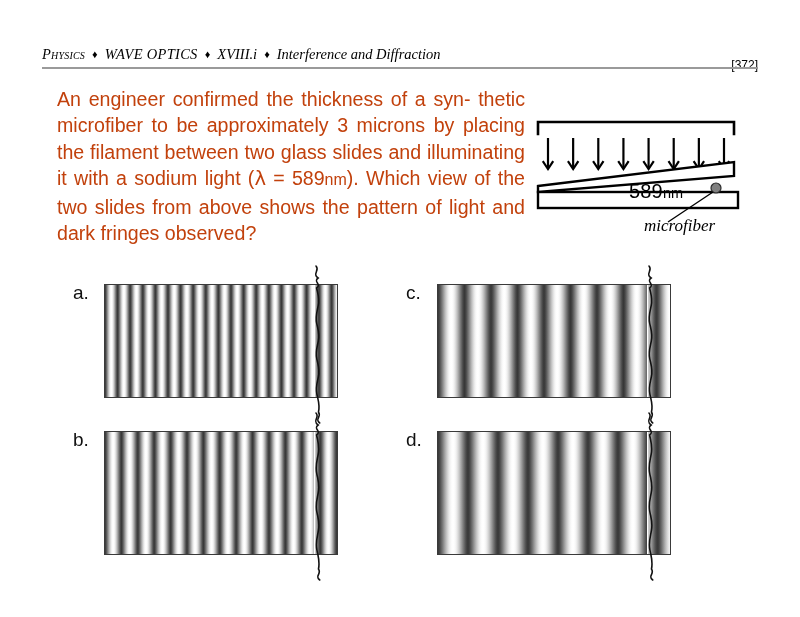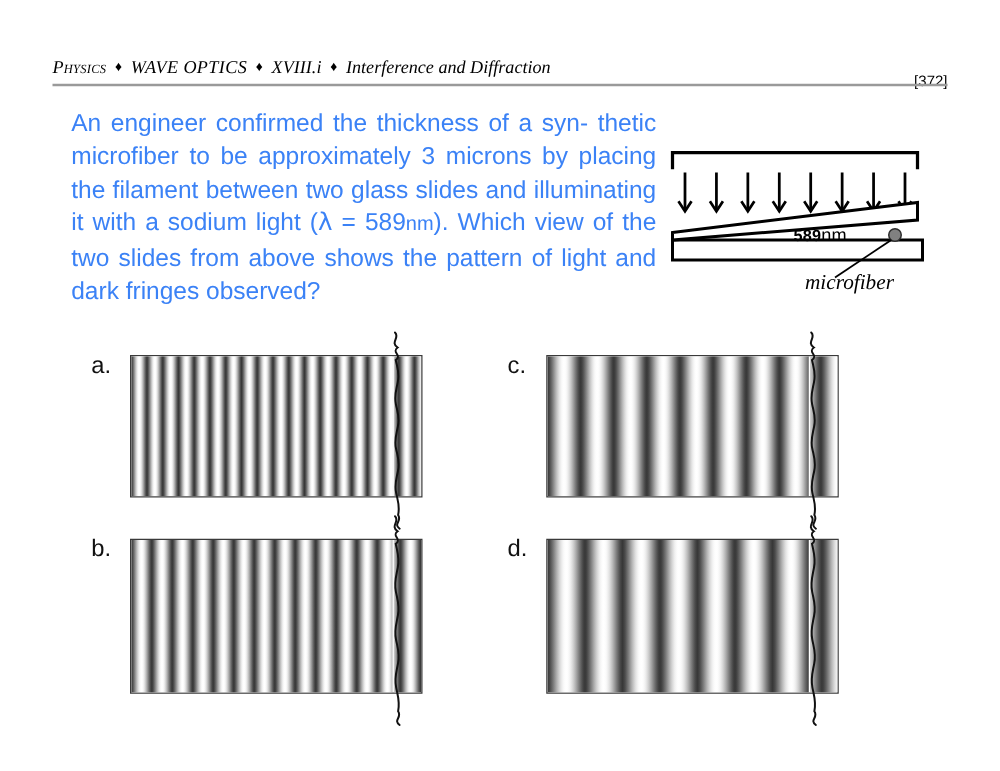--- a/index.html
+++ b/index.html
@@ -67,21 +67,21 @@
   #question {
     position: absolute;
     left: 57px;
     top: 86px;
     width: 468px;
     font-family: "Liberation Sans", sans-serif;
     font-size: 19.6px;
     line-height: 26.4px;
     text-align: justify;
     text-justify: inter-word;
-    color: #3b82f6;
+    color: #c2410c;
   }
   #question .lam { font-family: "DejaVu Sans", sans-serif; }
   #question .nm-small { font-size: 16px; }
 
   
   #diagram {
     position: absolute;
     left: 534px;
     top: 88px;
     width: 244px;
@@ -90,22 +90,22 @@
   #diagram svg { display: block; }
   .wl-label {
     position: absolute;
     left: 0;
     top: 92px;
     width: 244px;
     text-align: center;
     font-family: "Liberation Sans", sans-serif;
   }
   #wl-value {
-    font-size: 13px;
-    font-weight: 700;
+    font-size: 20px;
+    font-weight: 400;
     letter-spacing: 0.2px;
   }
   #wl-unit {
     font-size: 14.5px;
     font-weight: 400;
   }
   #microfiber-label {
     position: absolute;
     left: 110px;
     top: 128px;

